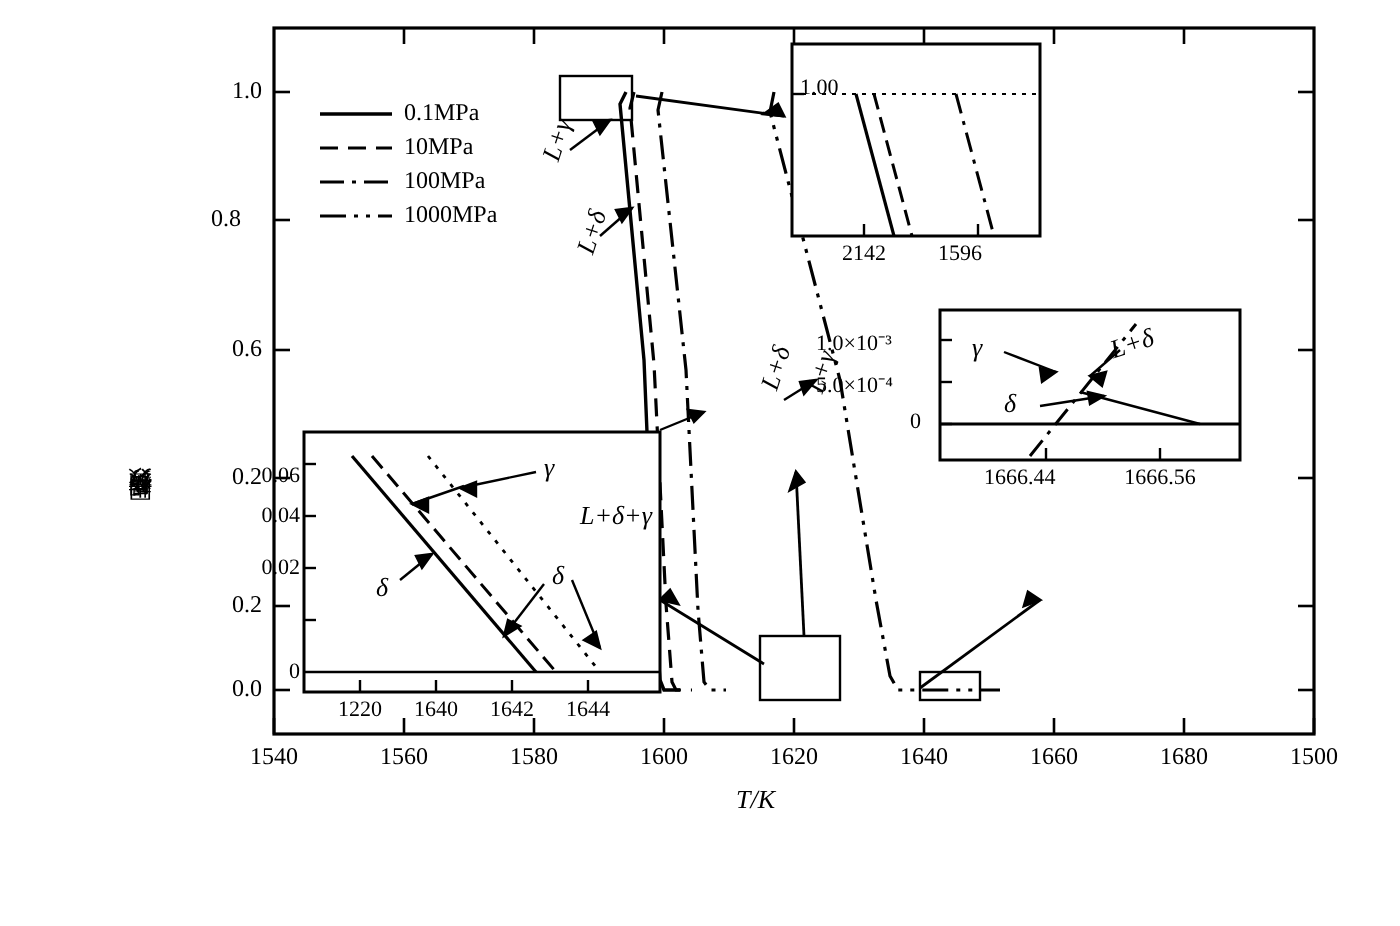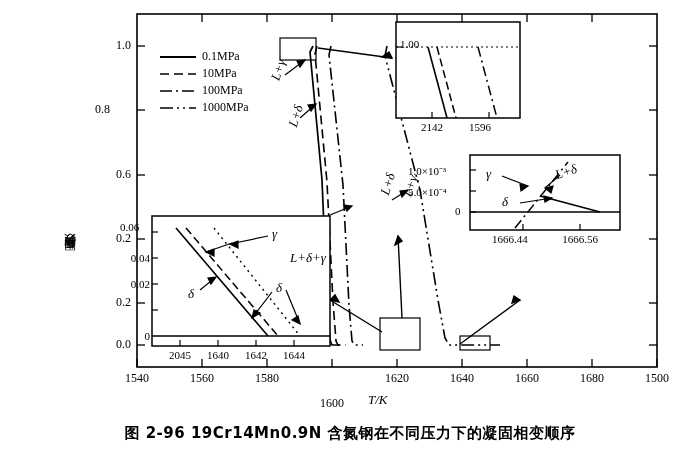--- a/index.html
+++ b/index.html
@@ -197,30 +197,30 @@
         <path d="M 216 277 l -8 1 l 3 6 z" fill="#000"></path>
         <line x1="286" y1="290" x2="300" y2="324"></line>
         <path d="M 300 324 l -2 -8 l -6 4 z" fill="#000"></path>
         <line x1="272" y1="292" x2="252" y2="318"></line>
         <path d="M 252 318 l 2 -8 l 6 3 z" fill="#000"></path>
       </g>
     </g>
   </svg>
 
   <div class="abs tick-label" style="left:95px;top:38px;width:36px;text-align:right;">1.0</div>
-  <div class="abs tick-label" style="left:95px;top:102px;width:36px;text-align:left;">0.8</div>
+  <div class="abs tick-label" style="left:95px;top:102px;width:36px;text-align:center;">0.8</div>
   <div class="abs tick-label" style="left:95px;top:167px;width:36px;text-align:right;">0.6</div>
   <div class="abs tick-label" style="left:95px;top:231px;width:36px;text-align:right;">0.2</div>
   <div class="abs tick-label" style="left:95px;top:295px;width:36px;text-align:right;">0.2</div>
   <div class="abs tick-label" style="left:95px;top:337px;width:36px;text-align:right;">0.0</div>
 
   <div class="abs tick-label" style="left:113px;top:371px;width:48px;">1540</div>
   <div class="abs tick-label" style="left:178px;top:371px;width:48px;">1560</div>
   <div class="abs tick-label" style="left:243px;top:371px;width:48px;">1580</div>
-  <div class="abs tick-label" style="left:308px;top:371px;width:48px;margin-top:25px;">1600</div>
+  <div class="abs tick-label" style="left:308px;top:371px;width:48px;">1600</div>
   <div class="abs tick-label" style="left:373px;top:371px;width:48px;">1620</div>
   <div class="abs tick-label" style="left:438px;top:371px;width:48px;">1640</div>
   <div class="abs tick-label" style="left:503px;top:371px;width:48px;">1660</div>
   <div class="abs tick-label" style="left:568px;top:371px;width:48px;">1680</div>
   <div class="abs tick-label" style="left:633px;top:371px;width:48px;">1500</div>
 
   <div class="abs axis-title" style="left:368px;top:392px;">T/K</div>
   <div class="abs ylabel" style="left:62px;top:140px;height:120px;">固相质量分数</div>
 
   <div class="abs legend-text" style="left:202px;top:49px;">0.1MPa</div>
@@ -240,27 +240,26 @@
 
   <div class="abs ins-label" style="left:408px;top:163px;">1.0×10⁻³</div>
   <div class="abs ins-label" style="left:408px;top:184px;">5.0×10⁻⁴</div>
   <div class="abs ins-label" style="left:455px;top:205px;">0</div>
   <div class="abs ins-label" style="left:492px;top:233px;width:62px;">1666.44</div>
   <div class="abs ins-label" style="left:549px;top:233px;width:62px;text-align:center;">1666.56</div>
   <div class="abs greek" style="left:486px;top:166px;">γ</div>
   <div class="abs greek" style="left:555px;top:164px;transform:rotate(-18deg);">L+δ</div>
   <div class="abs greek" style="left:502px;top:194px;">δ</div>
 
-  <div class="abs ins-label" style="left:120px;top:221px;width:30px;">0.06</div>
+  <div class="abs ins-label" style="left:120px;top:232px;width:30px;text-align:right;">0.06</div>
   <div class="abs ins-label" style="left:120px;top:252px;width:30px;text-align:right;">0.04</div>
   <div class="abs ins-label" style="left:120px;top:278px;width:30px;text-align:right;">0.02</div>
   <div class="abs ins-label" style="left:120px;top:330px;width:30px;text-align:right;">0</div>
-  <div class="abs ins-label" style="left:160px;top:349px;width:40px;text-align:center;">2045</div>
+  <div class="abs ins-label" style="left:160px;top:349px;width:40px;text-align:center;">1220</div>
   <div class="abs ins-label" style="left:198px;top:349px;width:40px;text-align:center;">1640</div>
   <div class="abs ins-label" style="left:236px;top:349px;width:40px;text-align:center;">1642</div>
   <div class="abs ins-label" style="left:274px;top:349px;width:40px;text-align:center;">1644</div>
   <div class="abs greek" style="left:272px;top:226px;">γ</div>
   <div class="abs greek" style="left:188px;top:286px;">δ</div>
   <div class="abs greek" style="left:276px;top:280px;">δ</div>
 
-  <div class="caption">图 2-96   19Cr14Mn0.9N 含氮钢在不同压力下的凝固相变顺序</div>
 
 </div>
 
 </body></html>

